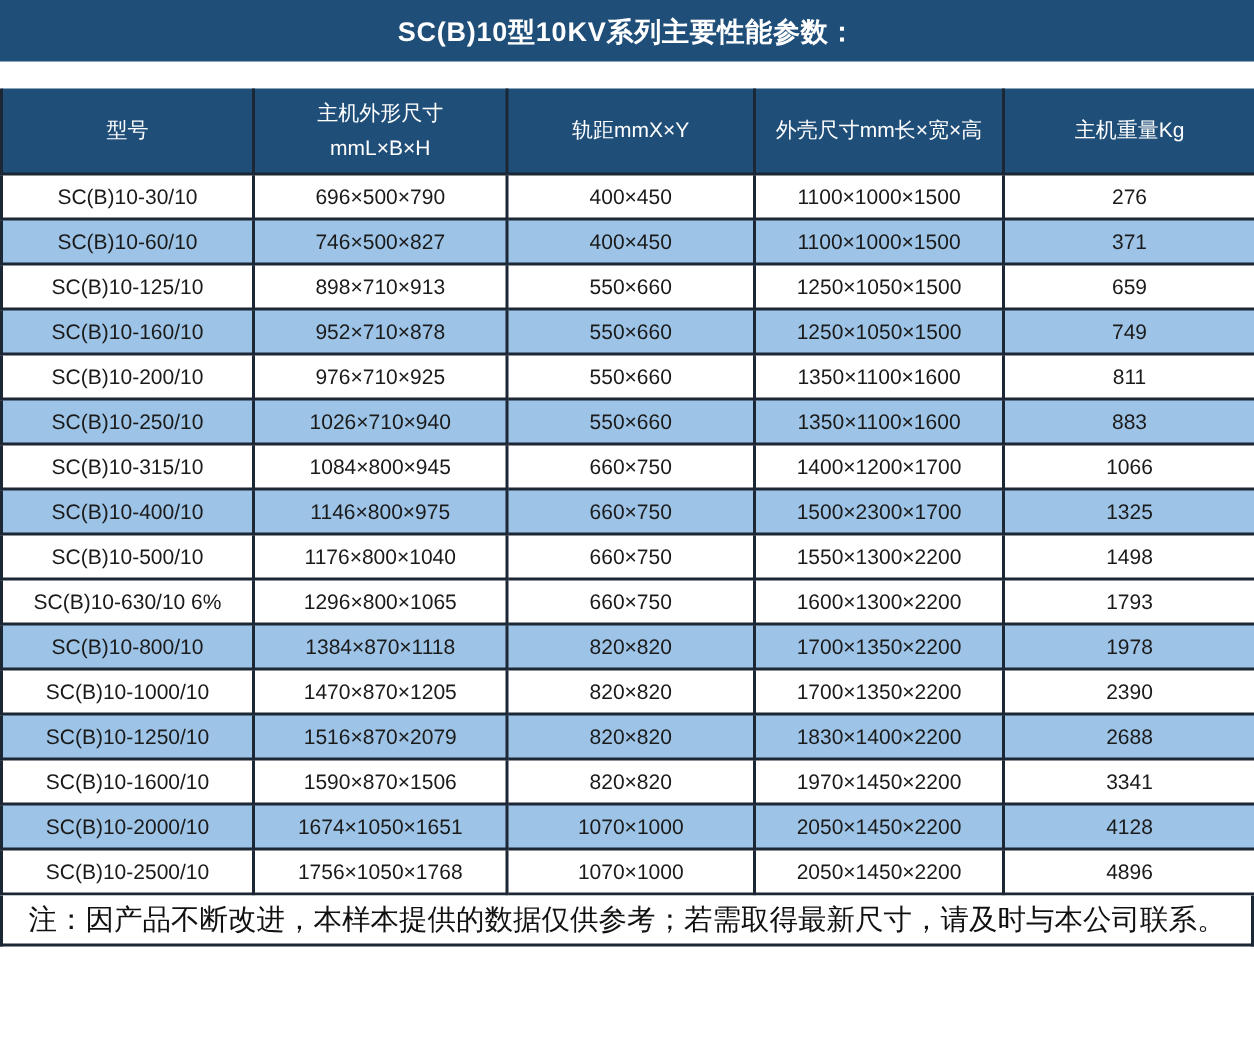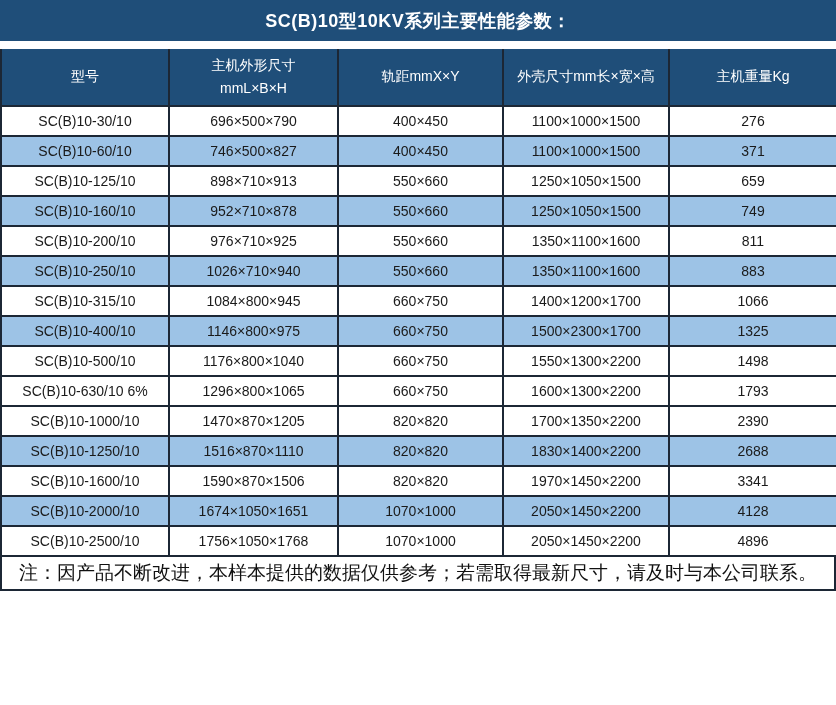--- a/index.html
+++ b/index.html
@@ -16,21 +16,21 @@
   }
   .title-bar {
     height: 41px;
     background: var(--navy);
     color: var(--header-text);
     display: flex;
     align-items: center;
     justify-content: center;
     font-size: 18px;
     font-weight: bold;
-    margin-bottom: 8px;
+    margin-bottom: 18px;
     letter-spacing: 0.5px;
   }
   table.spec-table {
     border-collapse: collapse;
     table-layout: fixed;
     width: 836px;
   }
   table.spec-table th {
     background: var(--navy);
     color: var(--header-text);
@@ -174,30 +174,37 @@
     <td>1550×1300×2200</td>
     <td>1498</td>
   </tr>
         <tr>
     <td>SC(B)10-630/10 6%</td>
     <td>1296×800×1065</td>
     <td>660×750</td>
     <td>1600×1300×2200</td>
     <td>1793</td>
   </tr>
+        <tr class="alt">
+    <td>SC(B)10-800/10</td>
+    <td>1384×870×1118</td>
+    <td>820×820</td>
+    <td>1700×1350×2200</td>
+    <td>1978</td>
+  </tr>
         <tr>
     <td>SC(B)10-1000/10</td>
     <td>1470×870×1205</td>
     <td>820×820</td>
     <td>1700×1350×2200</td>
     <td>2390</td>
   </tr>
         <tr class="alt">
     <td>SC(B)10-1250/10</td>
-    <td>1516×870×1110</td>
+    <td>1516×870×2079</td>
     <td>820×820</td>
     <td>1830×1400×2200</td>
     <td>2688</td>
   </tr>
         <tr>
     <td>SC(B)10-1600/10</td>
     <td>1590×870×1506</td>
     <td>820×820</td>
     <td>1970×1450×2200</td>
     <td>3341</td>

